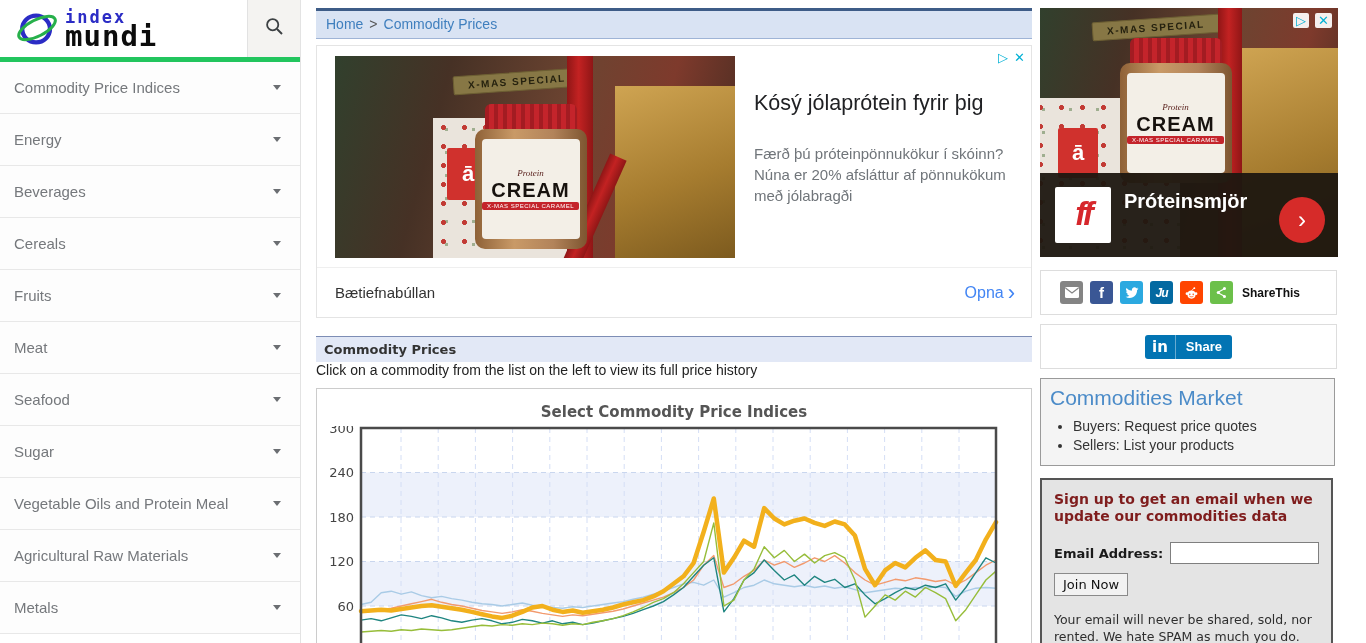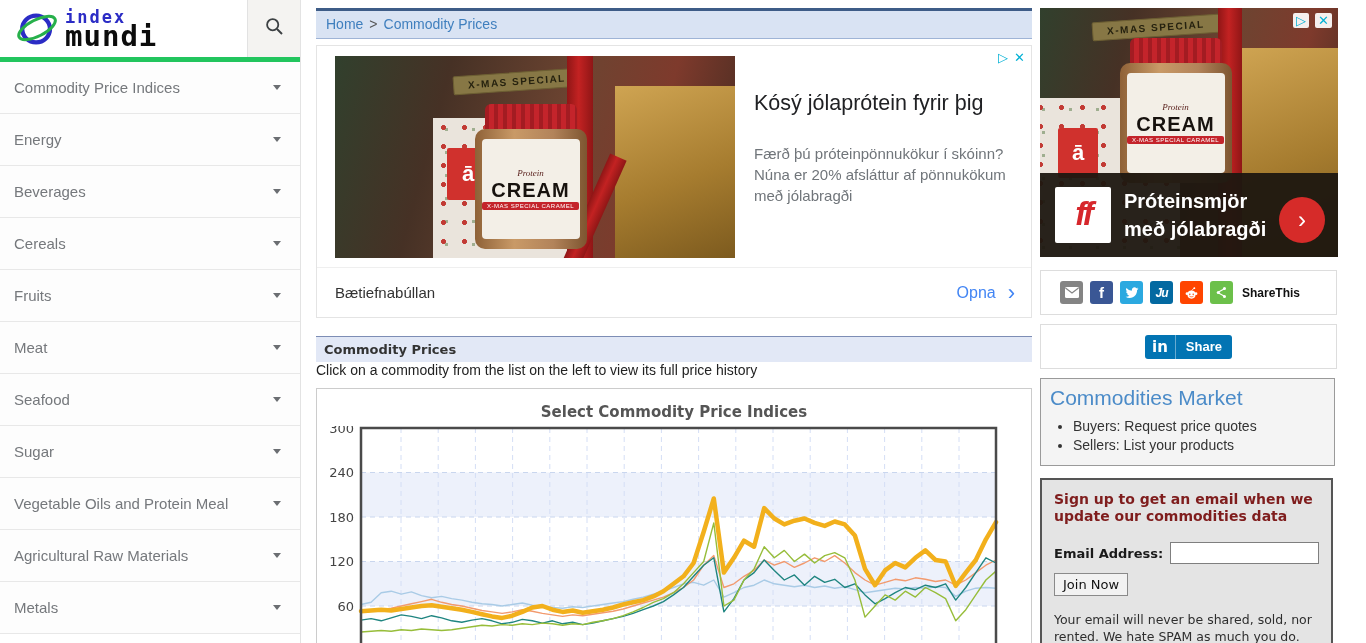--- a/index.html
+++ b/index.html
@@ -53,21 +53,21 @@
   .jar-brand{font-style:italic;font-size:9px;color:#5c2420;font-family:"Liberation Serif",serif;}
   .jar-name{font-weight:bold;font-size:20px;letter-spacing:1px;color:#17120e;line-height:1;}
   .jar-sub{background:#c4242b;color:#fff;font-size:6px;letter-spacing:.5px;padding:1px 5px;border-radius:2px;white-space:nowrap;}
 
   .ad-copy{position:absolute;left:437px;top:44px;width:292px;}
   .ad-headline{font-size:21.5px;color:#202124;font-weight:500;line-height:27px;}
   .ad-body{margin-top:26px;font-size:15px;color:#70757a;line-height:21px;width:280px;}
   .ad-footer{position:absolute;left:0;right:0;bottom:0;height:50px;border-top:1px solid #efefef;
     display:flex;align-items:center;justify-content:space-between;padding:0 16px 0 18px;}
   .ad-advertiser{font-size:15px;color:#333;}
-  .ad-cta{display:flex;align-items:center;gap:12px;color:#4285f4;font-size:16px;font-weight:500;cursor:pointer;}
+  .ad-cta{display:flex;align-items:center;gap:4px;color:#4285f4;font-size:16px;font-weight:500;cursor:pointer;}
   .ad-cta .chev{font-size:22px;line-height:16px;font-weight:400;}
 
   .section-bar{margin-top:18px;background:#e2e8f6;border-top:1px solid #7d8db5;height:26px;line-height:25px;
     font-weight:bold;font-size:13px;color:#333;padding-left:8px;font-family:"DejaVu Sans",sans-serif;}
   .instruction{font-size:14px;color:#222;}
 
   .chart-box{margin-top:10px;border:1px solid #ccc;height:300px;background:#fff;}
   .chart-title{text-align:center;font-family:"DejaVu Sans",sans-serif;font-weight:bold;font-size:15px;color:#555;margin-top:14px;}
   #chart-svg{display:block;margin-top:5px;}
 
@@ -293,21 +293,20 @@
     <div class="adchoices">
       <span class="chip">▷</span>
       <span class="chip">✕</span>
     </div>
     <div class="ad-right-overlay">
       <div class="adv-logo">
           <span>ff</span>
         </div>
       <div class="ad-right-lines">
         <div>Próteinsmjör</div>
-        <div>með jólabragði</div>
       </div>
       <div class="ad-right-btn">
           <span>›</span>
         </div>
     </div>
   </div>
 
   <div class="share-box">
     <span class="sicon" style="background:#848484;">
       <svg width="14" height="11" viewBox="0 0 14 11">

